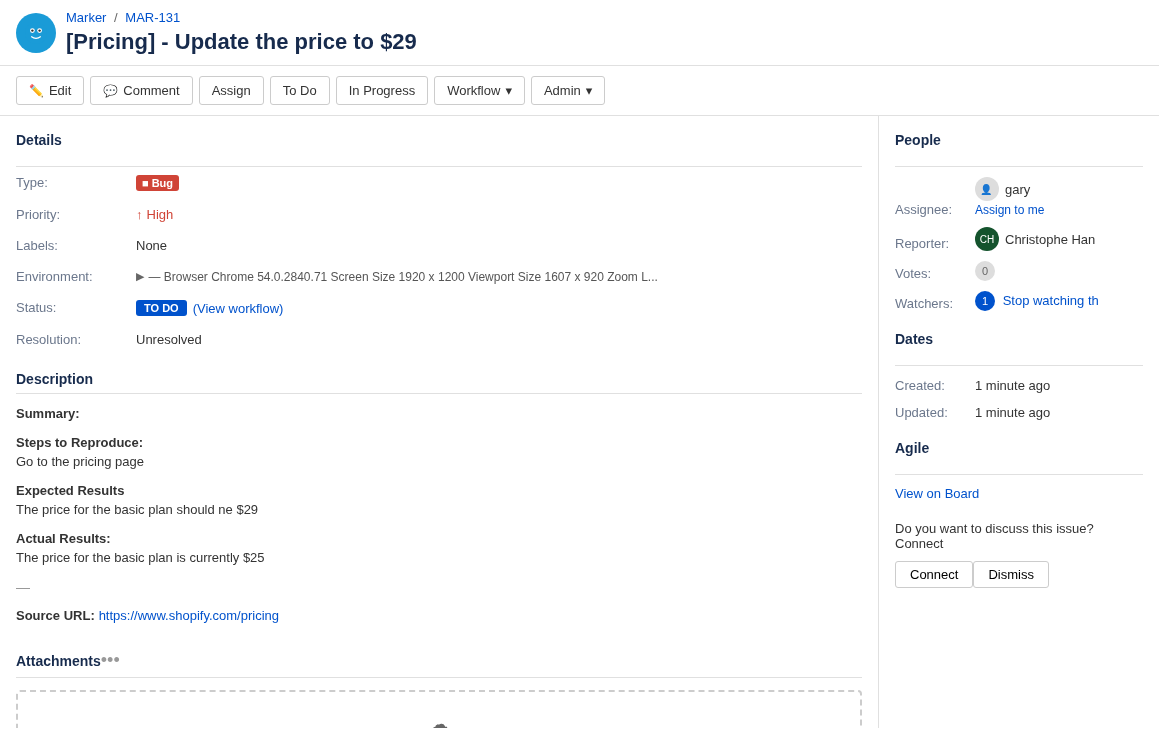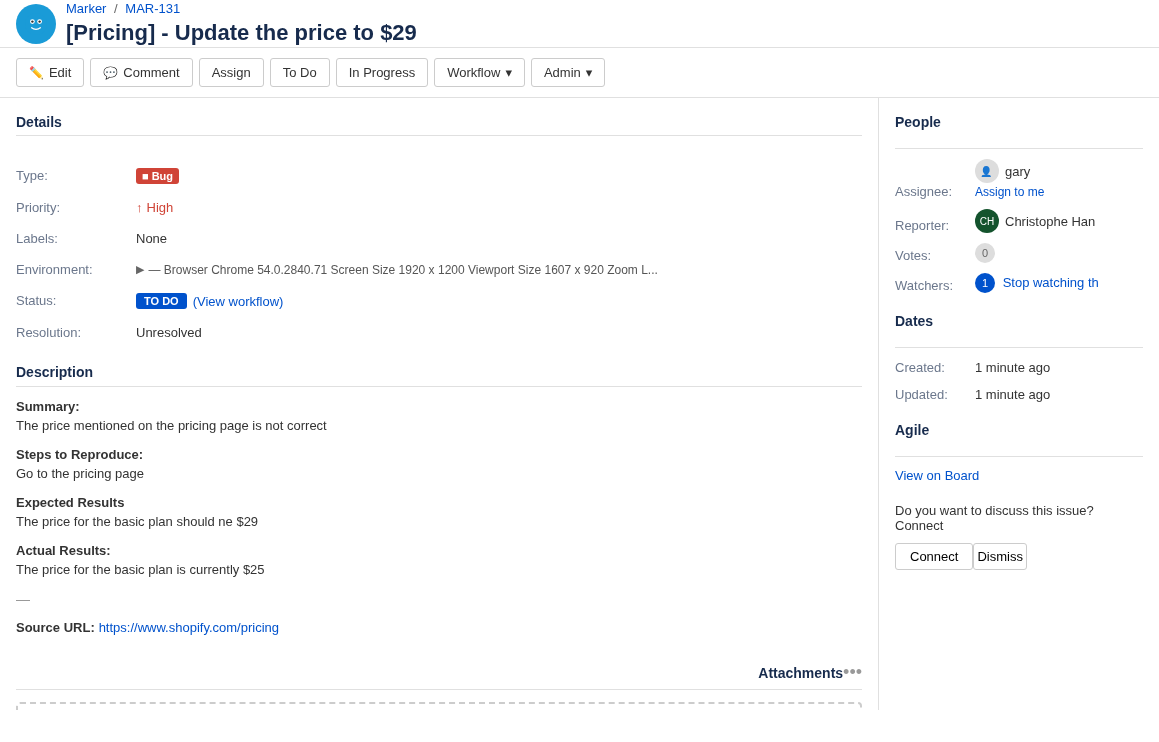--- a/index.html
+++ b/index.html
@@ -1,35 +1,35 @@
 <!DOCTYPE html>
 <html><head>
   <meta charset="utf-8">
   <style>
     * { box-sizing: border-box; margin: 0; padding: 0; }
     body { font-family: -apple-system, BlinkMacSystemFont, 'Segoe UI', Arial, sans-serif; font-size: 14px; color: #333; background: #fff; }
 
-    .top-bar { display: flex; align-items: center; padding: 1px 16px; border-bottom: 1px solid #e0e0e0; }
+    .top-bar { display: flex; align-items: center; padding: 10px 16px; border-bottom: 1px solid #e0e0e0; }
     .logo { width: 40px; height: 40px; border-radius: 50%; background: #1a9bd7; display: flex; align-items: center; justify-content: center; margin-right: 10px; flex-shrink: 0; }
     .logo svg { width: 24px; height: 24px; }
     .breadcrumb { color: #666; font-size: 13px; }
     .breadcrumb a { color: #0052cc; text-decoration: none; }
     .breadcrumb span { margin: 0 4px; }
     .issue-title { font-size: 22px; font-weight: 600; color: #172b4d; margin-top: 4px; }
     .title-area { display: flex; flex-direction: column; }
 
     .toolbar { display: flex; align-items: center; gap: 6px; padding: 10px 16px; border-bottom: 1px solid #e0e0e0; }
     .btn { display: inline-flex; align-items: center; gap: 5px; padding: 6px 12px; border: 1px solid #ccc; border-radius: 3px; background: #fff; font-size: 13px; cursor: pointer; color: #333; }
     .btn .icon { font-size: 12px; }
 
     .main-layout { display: flex; height: calc(100vh - 130px); overflow: hidden; }
     .content-area { flex: 1; overflow-y: auto; padding: 16px; border-right: 1px solid #e0e0e0; }
     .sidebar { width: 280px; flex-shrink: 0; overflow-y: auto; padding: 16px; }
 
-    .section-title { font-size: 14px; font-weight: 700; color: #172b4d; margin-bottom: 28px; padding-bottom: 5px; border-bottom: 1px solid #e0e0e0; }
+    .section-title { font-size: 14px; font-weight: 700; color: #172b4d; margin-bottom: 4px; padding-bottom: 18px; border-bottom: 1px solid #e0e0e0; }
 
     .details-grid { display: grid; grid-template-columns: 120px 1fr; gap: 8px 0; margin-bottom: 20px; }
     .detail-label { color: #6b778c; font-size: 13px; padding: 4px 0; }
     .detail-value { font-size: 13px; padding: 4px 0; display: flex; align-items: center; gap: 6px; }
 
     .bug-badge { background: #d04437; color: white; border-radius: 3px; padding: 2px 6px; font-size: 11px; font-weight: bold; display: inline-flex; align-items: center; gap: 3px; }
     .todo-badge { background: #0052cc; color: white; border-radius: 3px; padding: 2px 8px; font-size: 11px; font-weight: bold; }
     .view-workflow { color: #0052cc; text-decoration: none; font-size: 13px; }
     .priority-high { color: #d04437; display: flex; align-items: center; gap: 4px; font-size: 13px; }
     .priority-arrow { color: #d04437; font-weight: bold; }
@@ -37,21 +37,21 @@
     .description-section { margin-bottom: 27px; }
     .desc-section-title { font-size: 14px; font-weight: 700; color: #172b4d; margin-bottom: 12px; padding-bottom: 6px; border-bottom: 1px solid #e0e0e0; }
     .desc-item { margin-bottom: 14px; }
     .desc-item-title { font-weight: 700; font-size: 13px; margin-bottom: 4px; }
     .desc-item-text { font-size: 13px; color: #333; }
     .desc-separator { margin: 12px 0; color: #999; }
     .source-url-label { font-weight: 700; font-size: 13px; }
     .source-url-link { color: #0052cc; text-decoration: none; font-size: 13px; }
 
     .attachments-section { }
-    .attachments-header { display: flex; align-items: center; justify-content: flex-end; margin-bottom: 12px; padding-bottom: 6px; border-bottom: 1px solid #e0e0e0; }
+    .attachments-header { display: flex; align-items: center; justify-content: flex-start; margin-bottom: 12px; padding-bottom: 6px; border-bottom: 1px solid #e0e0e0; }
     .attachments-title { font-size: 14px; font-weight: 700; color: #172b4d; }
     .more-dots { color: #999; font-size: 18px; cursor: pointer; }
     .drop-zone { border: 2px dashed #ccc; border-radius: 4px; padding: 20px; text-align: center; margin-bottom: 12px; color: #666; font-size: 13px; }
     .upload-icon { font-size: 20px; margin-bottom: 6px; display: block; }
 
     
     .sidebar-section { margin-bottom: 20px; }
     .sidebar-section-title { font-size: 14px; font-weight: 700; color: #172b4d; margin-bottom: 10px; padding-bottom: 18px; border-bottom: 1px solid #e0e0e0; }
     .sidebar-row { display: flex; align-items: flex-end; margin-bottom: 10px; }
     .sidebar-label { color: #6b778c; font-size: 13px; width: 80px; flex-shrink: 0; padding-top: 2px; }
@@ -64,21 +64,21 @@
     .watchers-badge { display: inline-flex; align-items: center; justify-content: center; width: 20px; height: 20px; border-radius: 50%; background: #0052cc; color: white; font-size: 11px; margin-right: 4px; }
     .stop-watching { color: #0052cc; font-size: 13px; cursor: pointer; }
 
     .agile-link { color: #0052cc; font-size: 13px; cursor: pointer; text-decoration: none; }
 
     .hipchat-section { margin-bottom: 20px; }
     .hipchat-title { font-size: 14px; font-weight: 700; color: #172b4d; margin-bottom: 8px; padding-bottom: 6px; border-bottom: 1px solid #e0e0e0; }
     .hipchat-text { font-size: 13px; color: #333; margin-bottom: 10px; }
     .hipchat-buttons { display: flex; }
     .btn-connect { padding: 5px 14px; border: 1px solid #ccc; border-radius: 3px; background: #fff; font-size: 13px; cursor: pointer; }
-    .btn-dismiss { padding: 5px 3px; border: 1px solid #ccc; border-radius: 3px; background: #fff; font-size: 13px; cursor: pointer; }
+    .btn-dismiss { padding: 5px 14px; border: 1px solid #ccc; border-radius: 3px; background: #fff; font-size: 13px; cursor: pointer; }
 
     .env-value { font-size: 12px; color: #555; display: flex; align-items: center; gap: 4px; }
     .env-arrow { color: #666; font-size: 11px; }
   </style>
 </head>
 <body>
 
 <div class="top-bar">
   <div class="logo">
     <svg viewBox="0 0 40 40" fill="none">
@@ -167,21 +167,20 @@
 
       <div class="detail-label">Resolution:</div>
       <div class="detail-value">Unresolved</div>
     </div>
 
     <div class="description-section">
       <div class="desc-section-title">Description</div>
 
       <div class="desc-item">
         <div class="desc-item-title">Summary:</div>
-        <div class="desc-item-text">The price mentioned on the pricing page is not correct</div>
       </div>
 
       <div class="desc-item">
         <div class="desc-item-title">Steps to Reproduce:</div>
         <div class="desc-item-text">Go to the pricing page</div>
       </div>
 
       <div class="desc-item">
         <div class="desc-item-title">Expected Results</div>
         <div class="desc-item-text">The price for the basic plan should ne $29</div>

